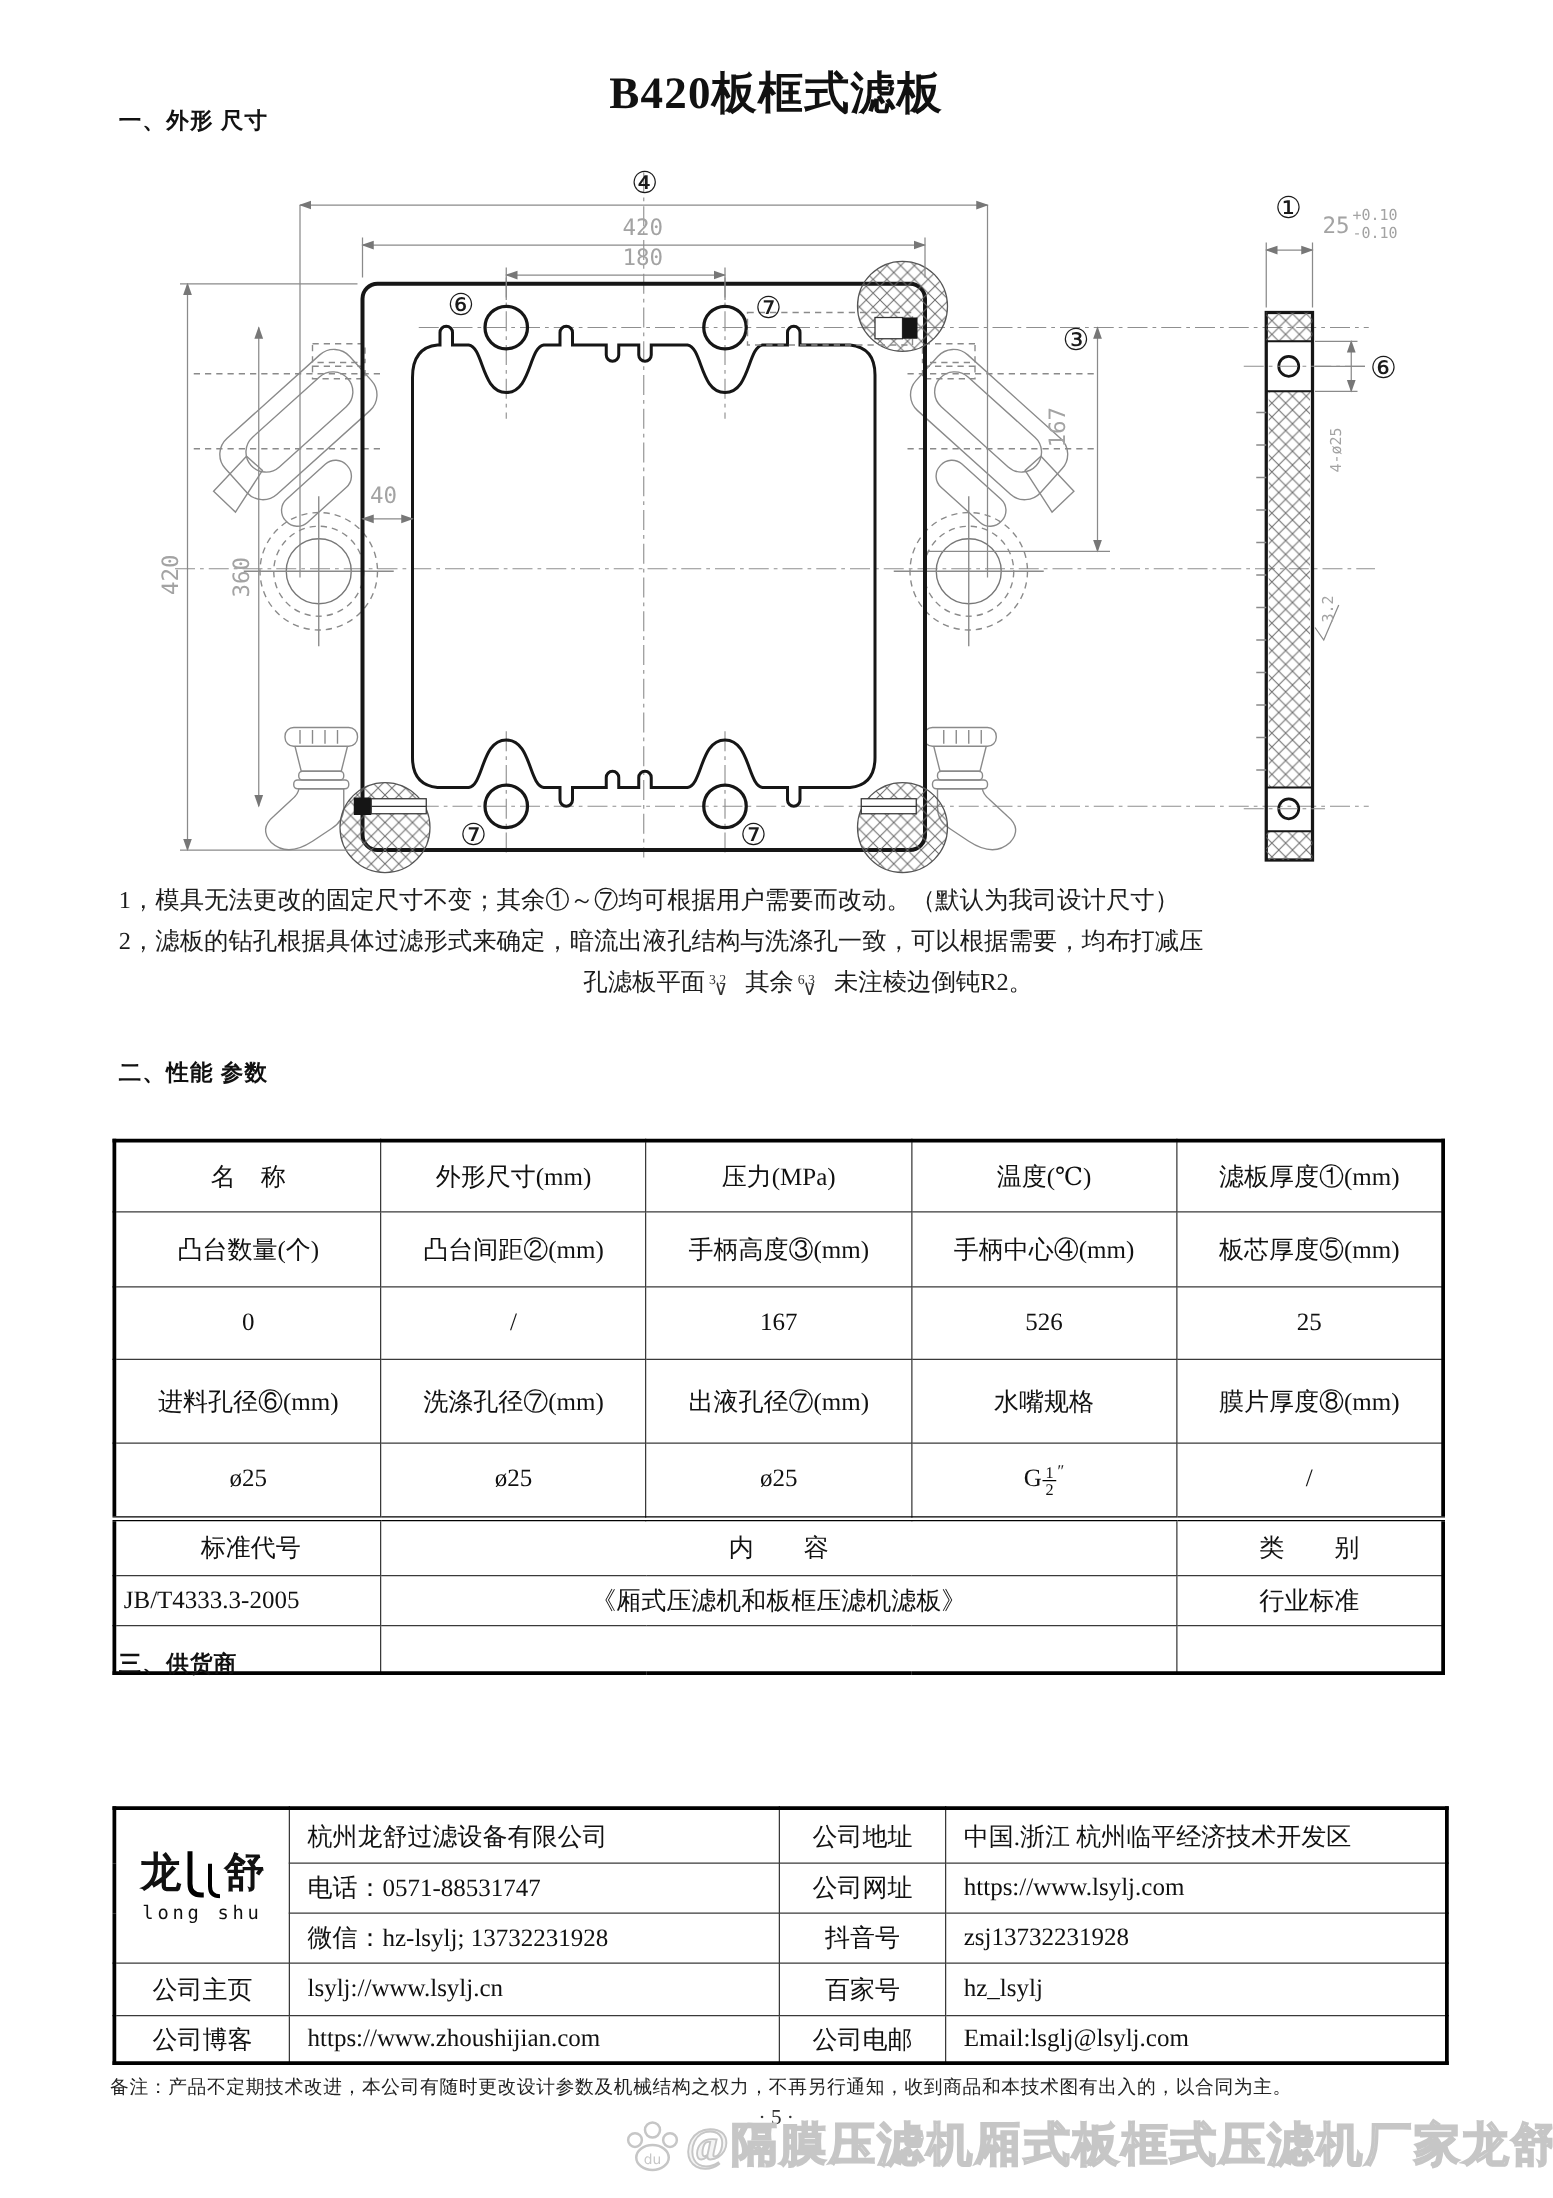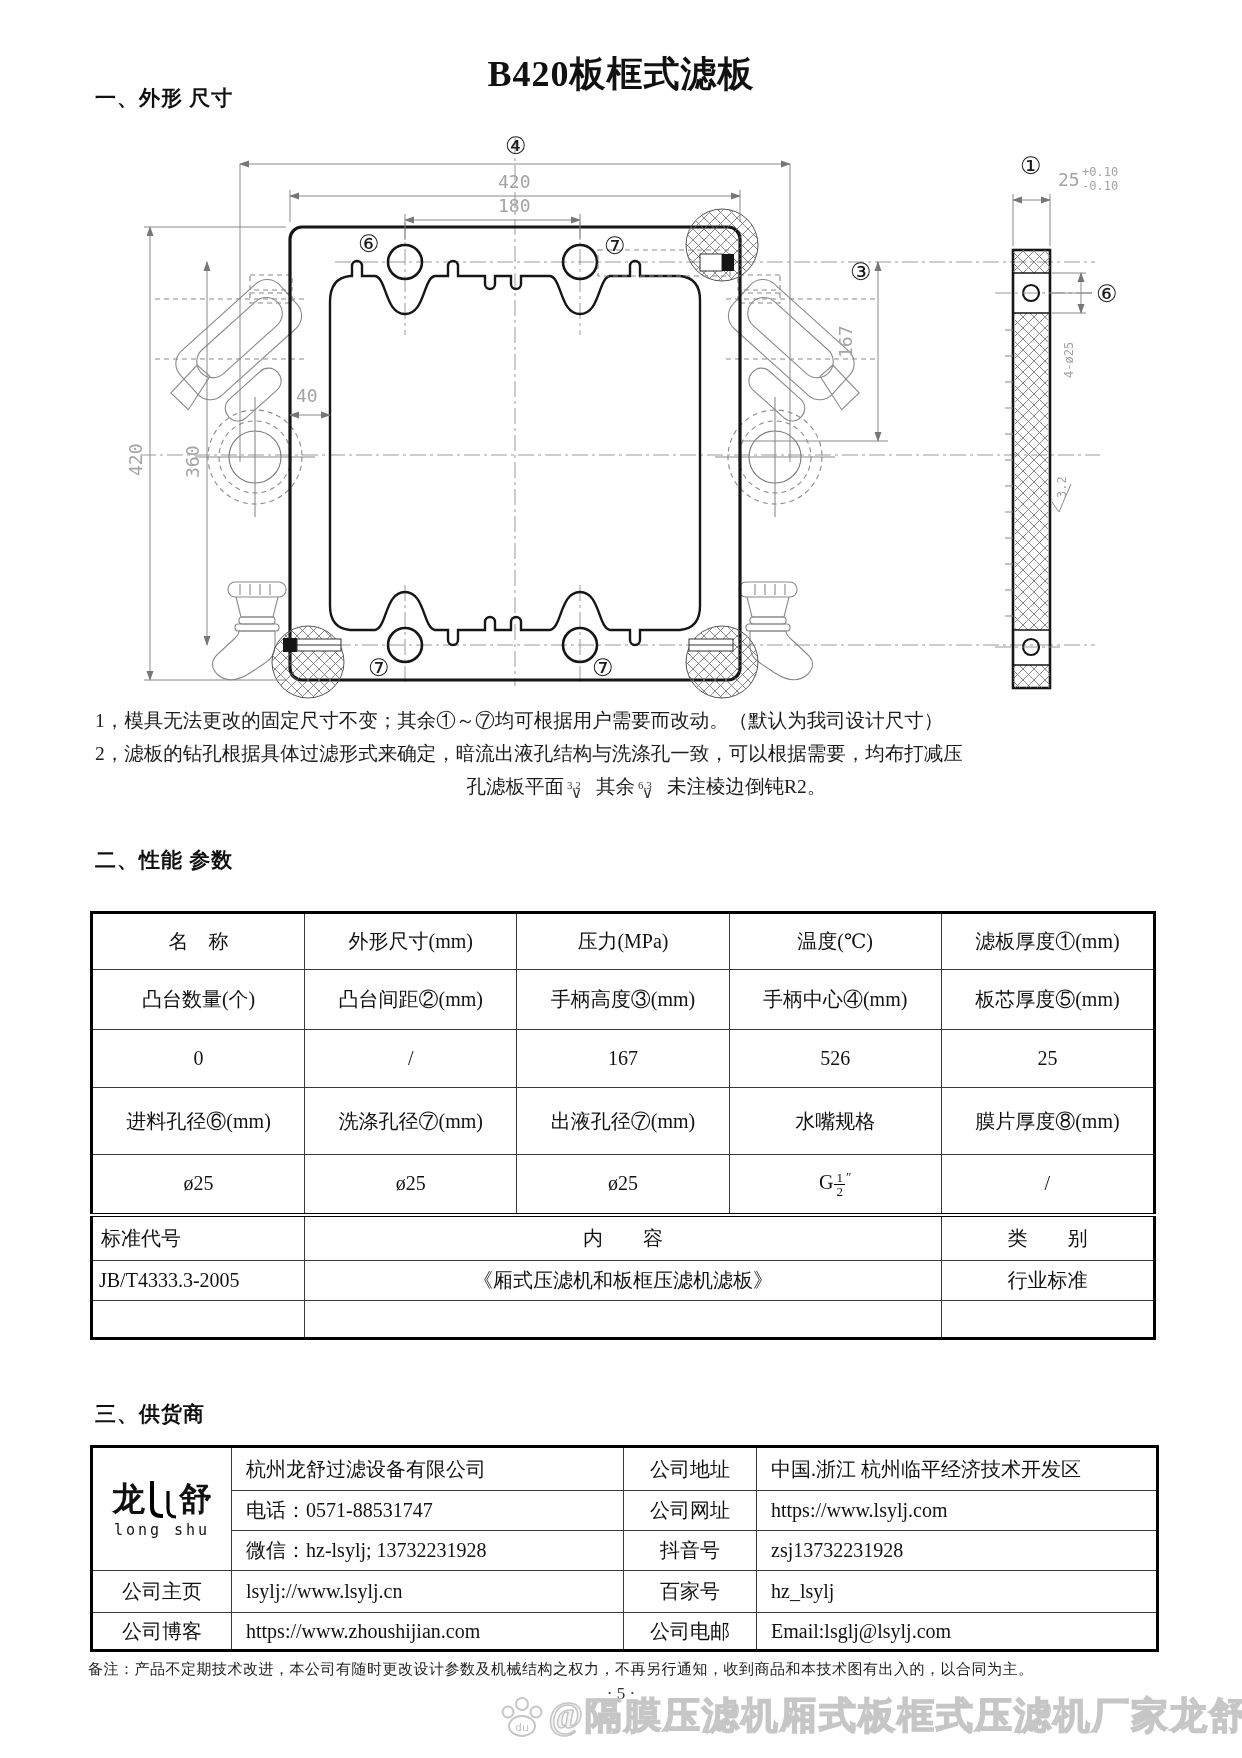--- a/index.html
+++ b/index.html
@@ -1,24 +1,24 @@
 <!DOCTYPE html>
 <html><head>
 <meta charset="utf-8">
 <style>
   html,body{margin:0;padding:0;}
   body{width:1242px;height:1758px;position:relative;background:#fff;overflow:hidden;
        font-family:"Liberation Serif","DejaVu Serif",serif;color:#111;}
   .abs{position:absolute;}
   
   .doc-title{top:50px;left:0;width:100%;text-align:center;font-size:36px;font-weight:bold;letter-spacing:1px;}
-  .sec-head{font-size:21px;font-weight:bold;letter-spacing:1px;}
+  .sec-head{font-size:18px;font-weight:bold;letter-spacing:1px;}
   #head1{top:84px;left:95px;}
   #head2{top:846px;left:95px;}
-  #head3{top:1400px;left:95px;}
+  #head3{top:1319px;left:95px;}
   
   .notes{top:704px;left:95px;width:1070px;font-size:19.5px;line-height:33px;color:#1c1c1c;}
   .note-indent{padding-left:33px;text-align:center;}
   .rough{display:inline-block;width:30px;height:26px;position:relative;vertical-align:-6px;margin:0 1px;}
   .rough .rnum{position:absolute;top:-4px;left:2px;font-size:11px;color:#333;}
   .rough .rv{position:absolute;top:4px;left:6px;font-size:15px;color:#333;}
   
   table.tbl{border-collapse:collapse;table-layout:fixed;border:3px solid #000;font-size:20px;}
   table.tbl td{border:1px solid #3a3a3a;text-align:center;overflow:hidden;padding:0 4px;}
   #perf-table{top:891px;left:90px;width:1066px;margin-top:20px;}
@@ -279,21 +279,21 @@
     <td>ø25</td>
     <td>
       <span>G</span><span class="frac">
             <span class="ftop">1</span>
             <span>2</span>
           </span><span class="prime">″</span>
     </td>
     <td>/</td>
   </tr>
   <tr class="dbl" style="height:46px">
-    <td style="text-align:left;padding-left:8px">标准代号</td>
+    <td style="text-align:center;padding-left:8px">标准代号</td>
     <td colspan="3">内　　容</td>
     <td>类　　别</td>
   </tr>
   <tr style="height:40px">
     <td style="text-align:left;padding-left:6px">JB/T4333.3-2005</td>
     <td colspan="3">《厢式压滤机和板框压滤机滤板》</td>
     <td>行业标准</td>
   </tr>
   <tr style="height:38px">
     <td></td>

